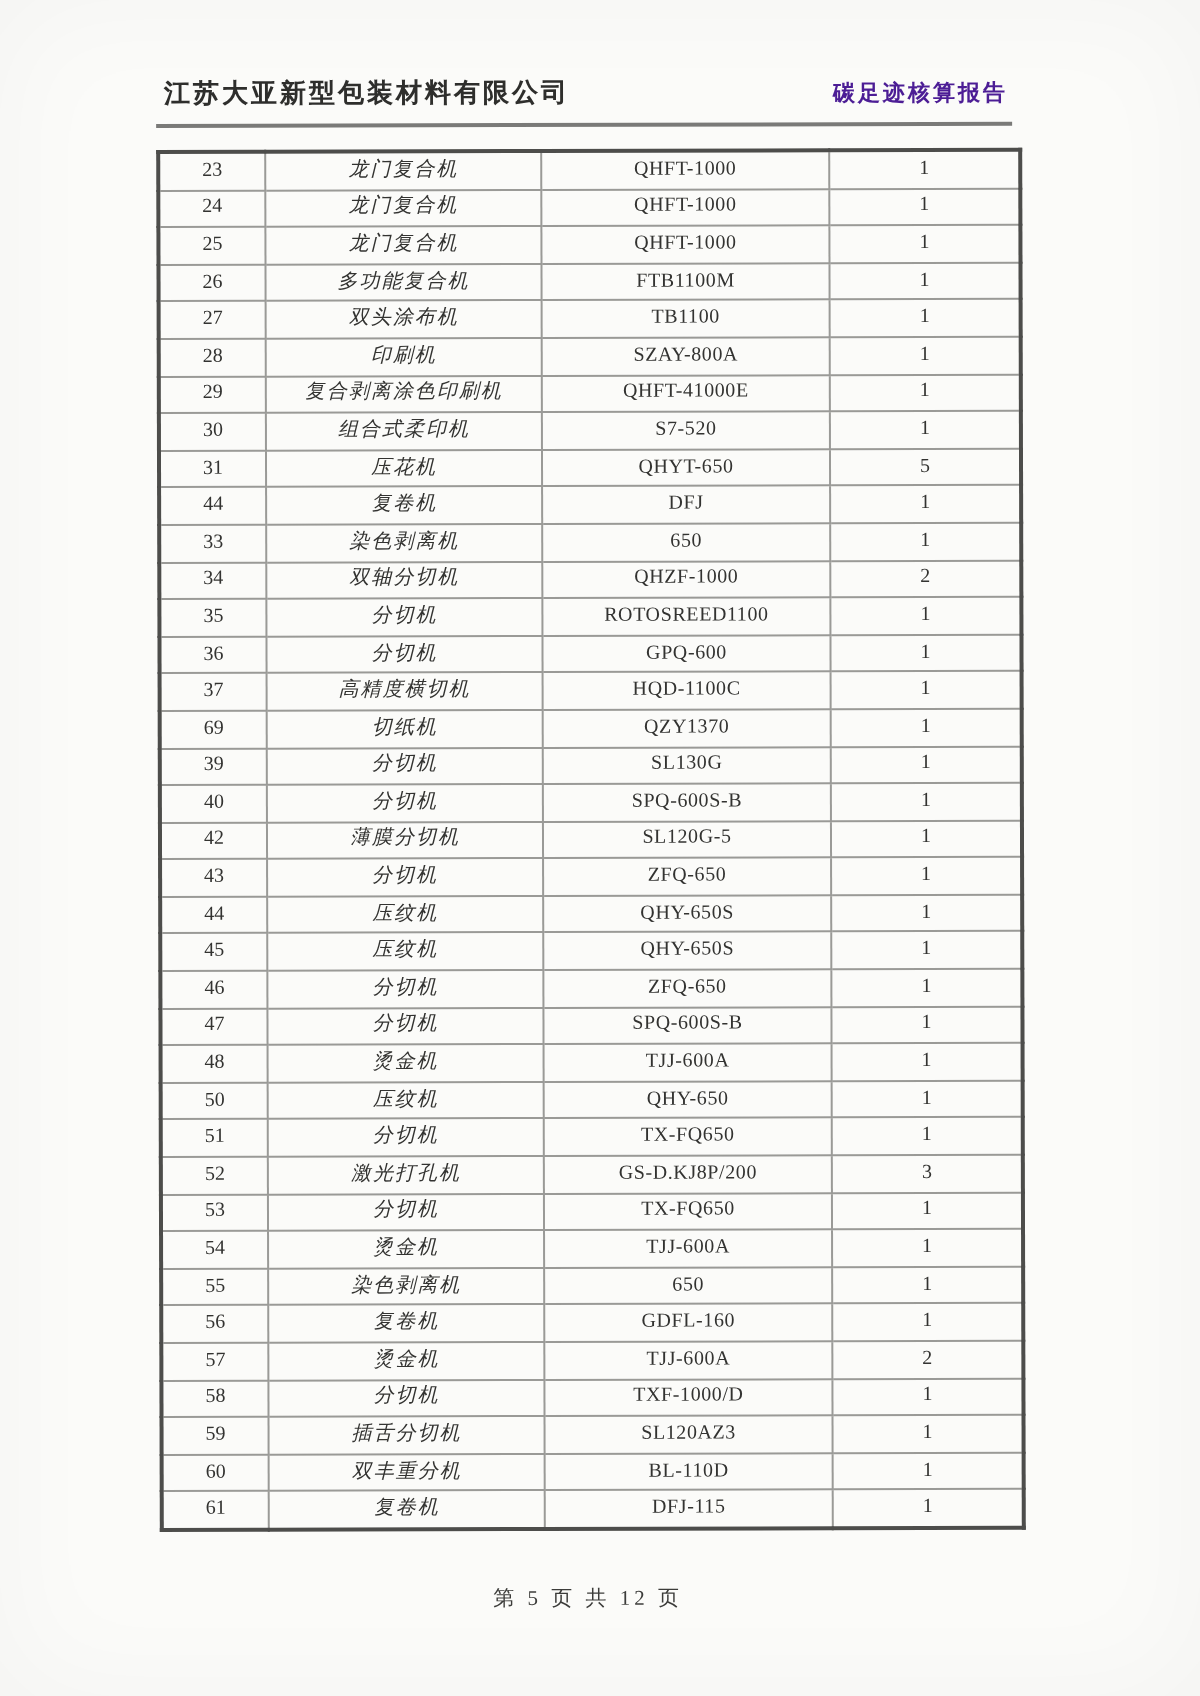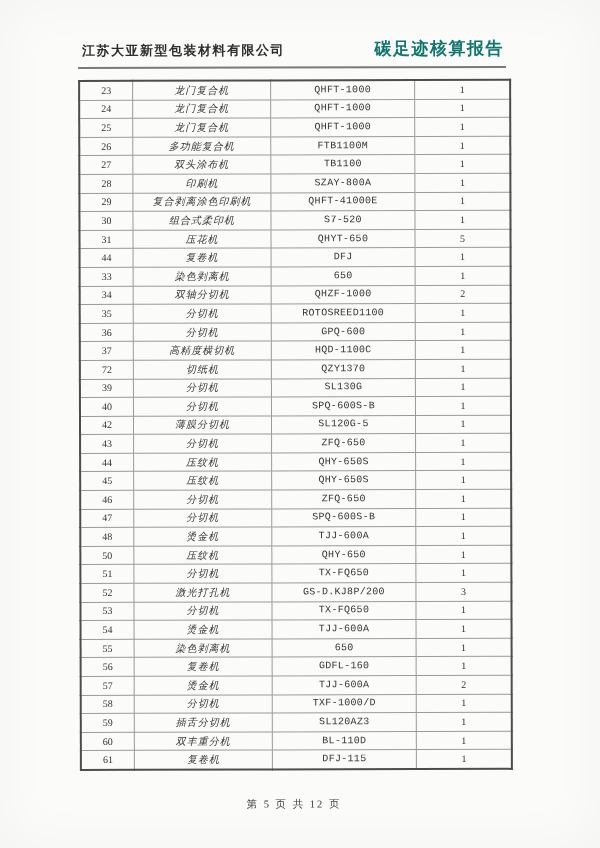--- a/index.html
+++ b/index.html
@@ -33,23 +33,23 @@
     padding: 0 2px 6px 4px;
     border-bottom: 2px solid #7a7a78;
   }
   .company {
     font-size: 13px;
     font-weight: bold;
     color: #2e2e2c;
     letter-spacing: 1.5px;
   }
   .report-title {
-    font-size: 17px;
+    font-size: 11px;
     font-weight: bold;
-    color: #0f766e;
+    color: #4c1d95;
     letter-spacing: 1.5px;
   }
   table.equip {
     margin-top: 11px;
     width: 428px;
     border-collapse: collapse;
     table-layout: fixed;
     border: 2px solid #4d4d4b;
   }
   table.equip td {
@@ -59,21 +59,21 @@
     text-align: center;
     vertical-align: middle;
     font-size: 10px;
     line-height: 1;
     color: #333331;
     overflow: hidden;
     white-space: nowrap;
   }
   td.c-no    { width: 52px; }
   td.c-name  { width: 137px; font-size: 9.5px; letter-spacing: 1px; font-style: italic; }
-  td.c-model { width: 143px; letter-spacing: 0.3px; font-family: Liberation Mono, monospace; }
+  td.c-model { width: 143px; letter-spacing: 0.3px; }
   td.c-qty   { width: 94px; }
   .footer {
     margin-top: 27px;
     text-align: center;
     font-size: 10.5px;
     color: #3c3c3a;
     letter-spacing: 2px;
   }
 </style>
 </head>
@@ -173,21 +173,21 @@
     <td class="c-model">GPQ-600</td>
     <td class="c-qty">1</td>
   </tr>
           <tr>
     <td class="c-no">37</td>
     <td class="c-name">高精度横切机</td>
     <td class="c-model">HQD-1100C</td>
     <td class="c-qty">1</td>
   </tr>
           <tr>
-    <td class="c-no">72</td>
+    <td class="c-no">69</td>
     <td class="c-name">切纸机</td>
     <td class="c-model">QZY1370</td>
     <td class="c-qty">1</td>
   </tr>
           <tr>
     <td class="c-no">39</td>
     <td class="c-name">分切机</td>
     <td class="c-model">SL130G</td>
     <td class="c-qty">1</td>
   </tr>

